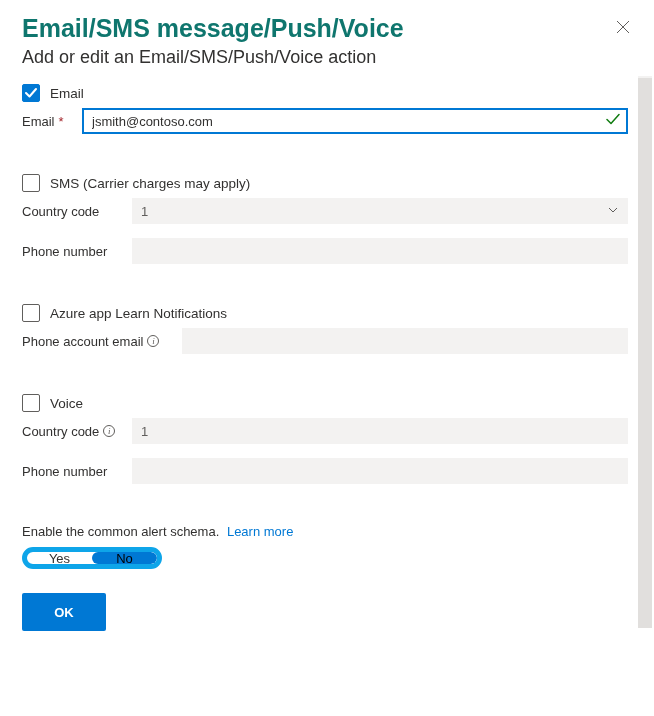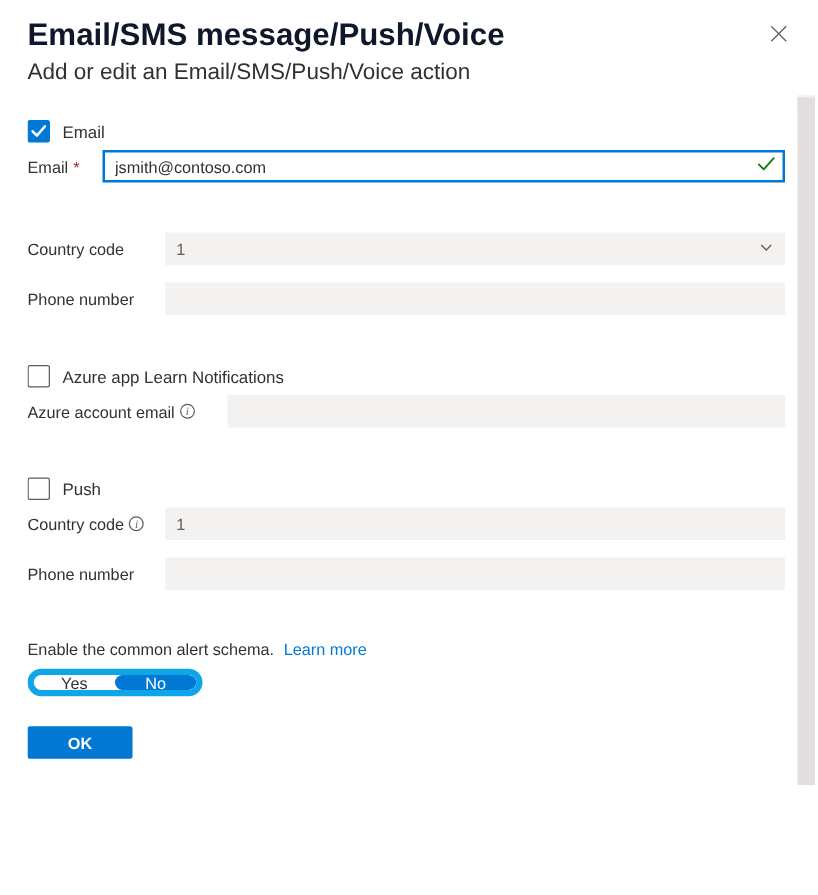--- a/index.html
+++ b/index.html
@@ -22,36 +22,36 @@
   }
   .header-row {
     display: flex;
     justify-content: space-between;
     align-items: flex-start;
   }
   h1 {
     font-size: 25px;
     font-weight: 600;
     margin: 2px 0 0 0;
-    color: #0f172a;
+    color: #0f766e;
   }
   .subtitle {
     font-size: 18px;
     margin-top: 4px;
     color: #323130;
   }
   .close-btn {
     font-size: 18px;
     color: #605e5c;
     cursor: pointer;
     padding: 6px 2px 0 0;
     font-weight: 300;
   }
   .scroll-area {
-    margin-top: 28px;
+    margin-top: 16px;
     height: 610px;
     overflow-y: auto;
     padding-right: 4px;
   }
   .section { margin-bottom: 40px; }
   .chk-row {
     display: flex;
     align-items: center;
     margin-bottom: 6px;
   }
@@ -149,31 +149,31 @@
   .toggle-half {
     flex:1;
     display:flex;
     align-items:center;
     justify-content:center;
     font-size:13px;
     cursor:pointer;
   }
   .toggle-half.selected {
     background:#0078d4;
-    color:#ffffff;
+    color:#000000;
     border-radius:14px;
   }
   .ok-btn {
     margin-top: 24px;
     background:#0078d4;
     color:#fff;
     border:none;
     border-radius:2px;
     width: 84px;
-    height: 26px;
+    height: 38px;
     font-size:13px;
     font-weight:600;
     cursor:pointer;
   }
   
   .scrollbar {
     position:absolute;
     right:2px;
     top: 78px;
     width: 14px;
@@ -236,20 +236,26 @@
             <svg width="14" height="14" viewBox="0 0 14 14">
                 <path d="M1 7 L5 11 L13 2" stroke="#107c10" stroke-width="1.5" fill="none" stroke-linecap="round" stroke-linejoin="round"></path>
               </svg>
           </span>
         </span>
       </div>
     </div>
 
     
     <div class="section">
+      <div class="chk-row">
+        <span class="checkbox">
+          
+        </span>
+        <span class="chk-label">SMS (Carrier charges may apply)</span>
+      </div>
       <div class="field-row">
         <span class="field-label">Country code</span>
         <span class="select-wrap">
           <input class="select" disabled="" value="1" style="">
           <span class="chevron">
             <svg width="10" height="10" viewBox="0 0 10 10">
                 <path d="M1 3 L5 7 L9 3" stroke="#605e5c" stroke-width="1" fill="none"></path>
               </svg>
           </span>
         </span>
@@ -263,34 +269,34 @@
     
     <div class="section">
       <div class="chk-row">
         <span class="checkbox">
           
         </span>
         <span class="chk-label">Azure app Learn Notifications</span>
       </div>
       <div class="field-row">
         <span class="field-label" style="width:160px">
-          <span>Azure account email</span>
+          <span>Phone account email</span>
           <span class="info-icon">i</span>
         </span>
         <input class="input" disabled="" value="" style="">
       </div>
     </div>
 
     
     <div class="section">
       <div class="chk-row">
         <span class="checkbox">
           
         </span>
-        <span class="chk-label">Push</span>
+        <span class="chk-label">Voice</span>
       </div>
       <div class="field-row">
         <span class="field-label">
           <span>Country code</span>
           <span class="info-icon">i</span>
         </span>
         <input class="input" disabled="" value="1" style="">
       </div>
       <div class="field-row" style="margin-top:14px">
         <span class="field-label">Phone number</span>

